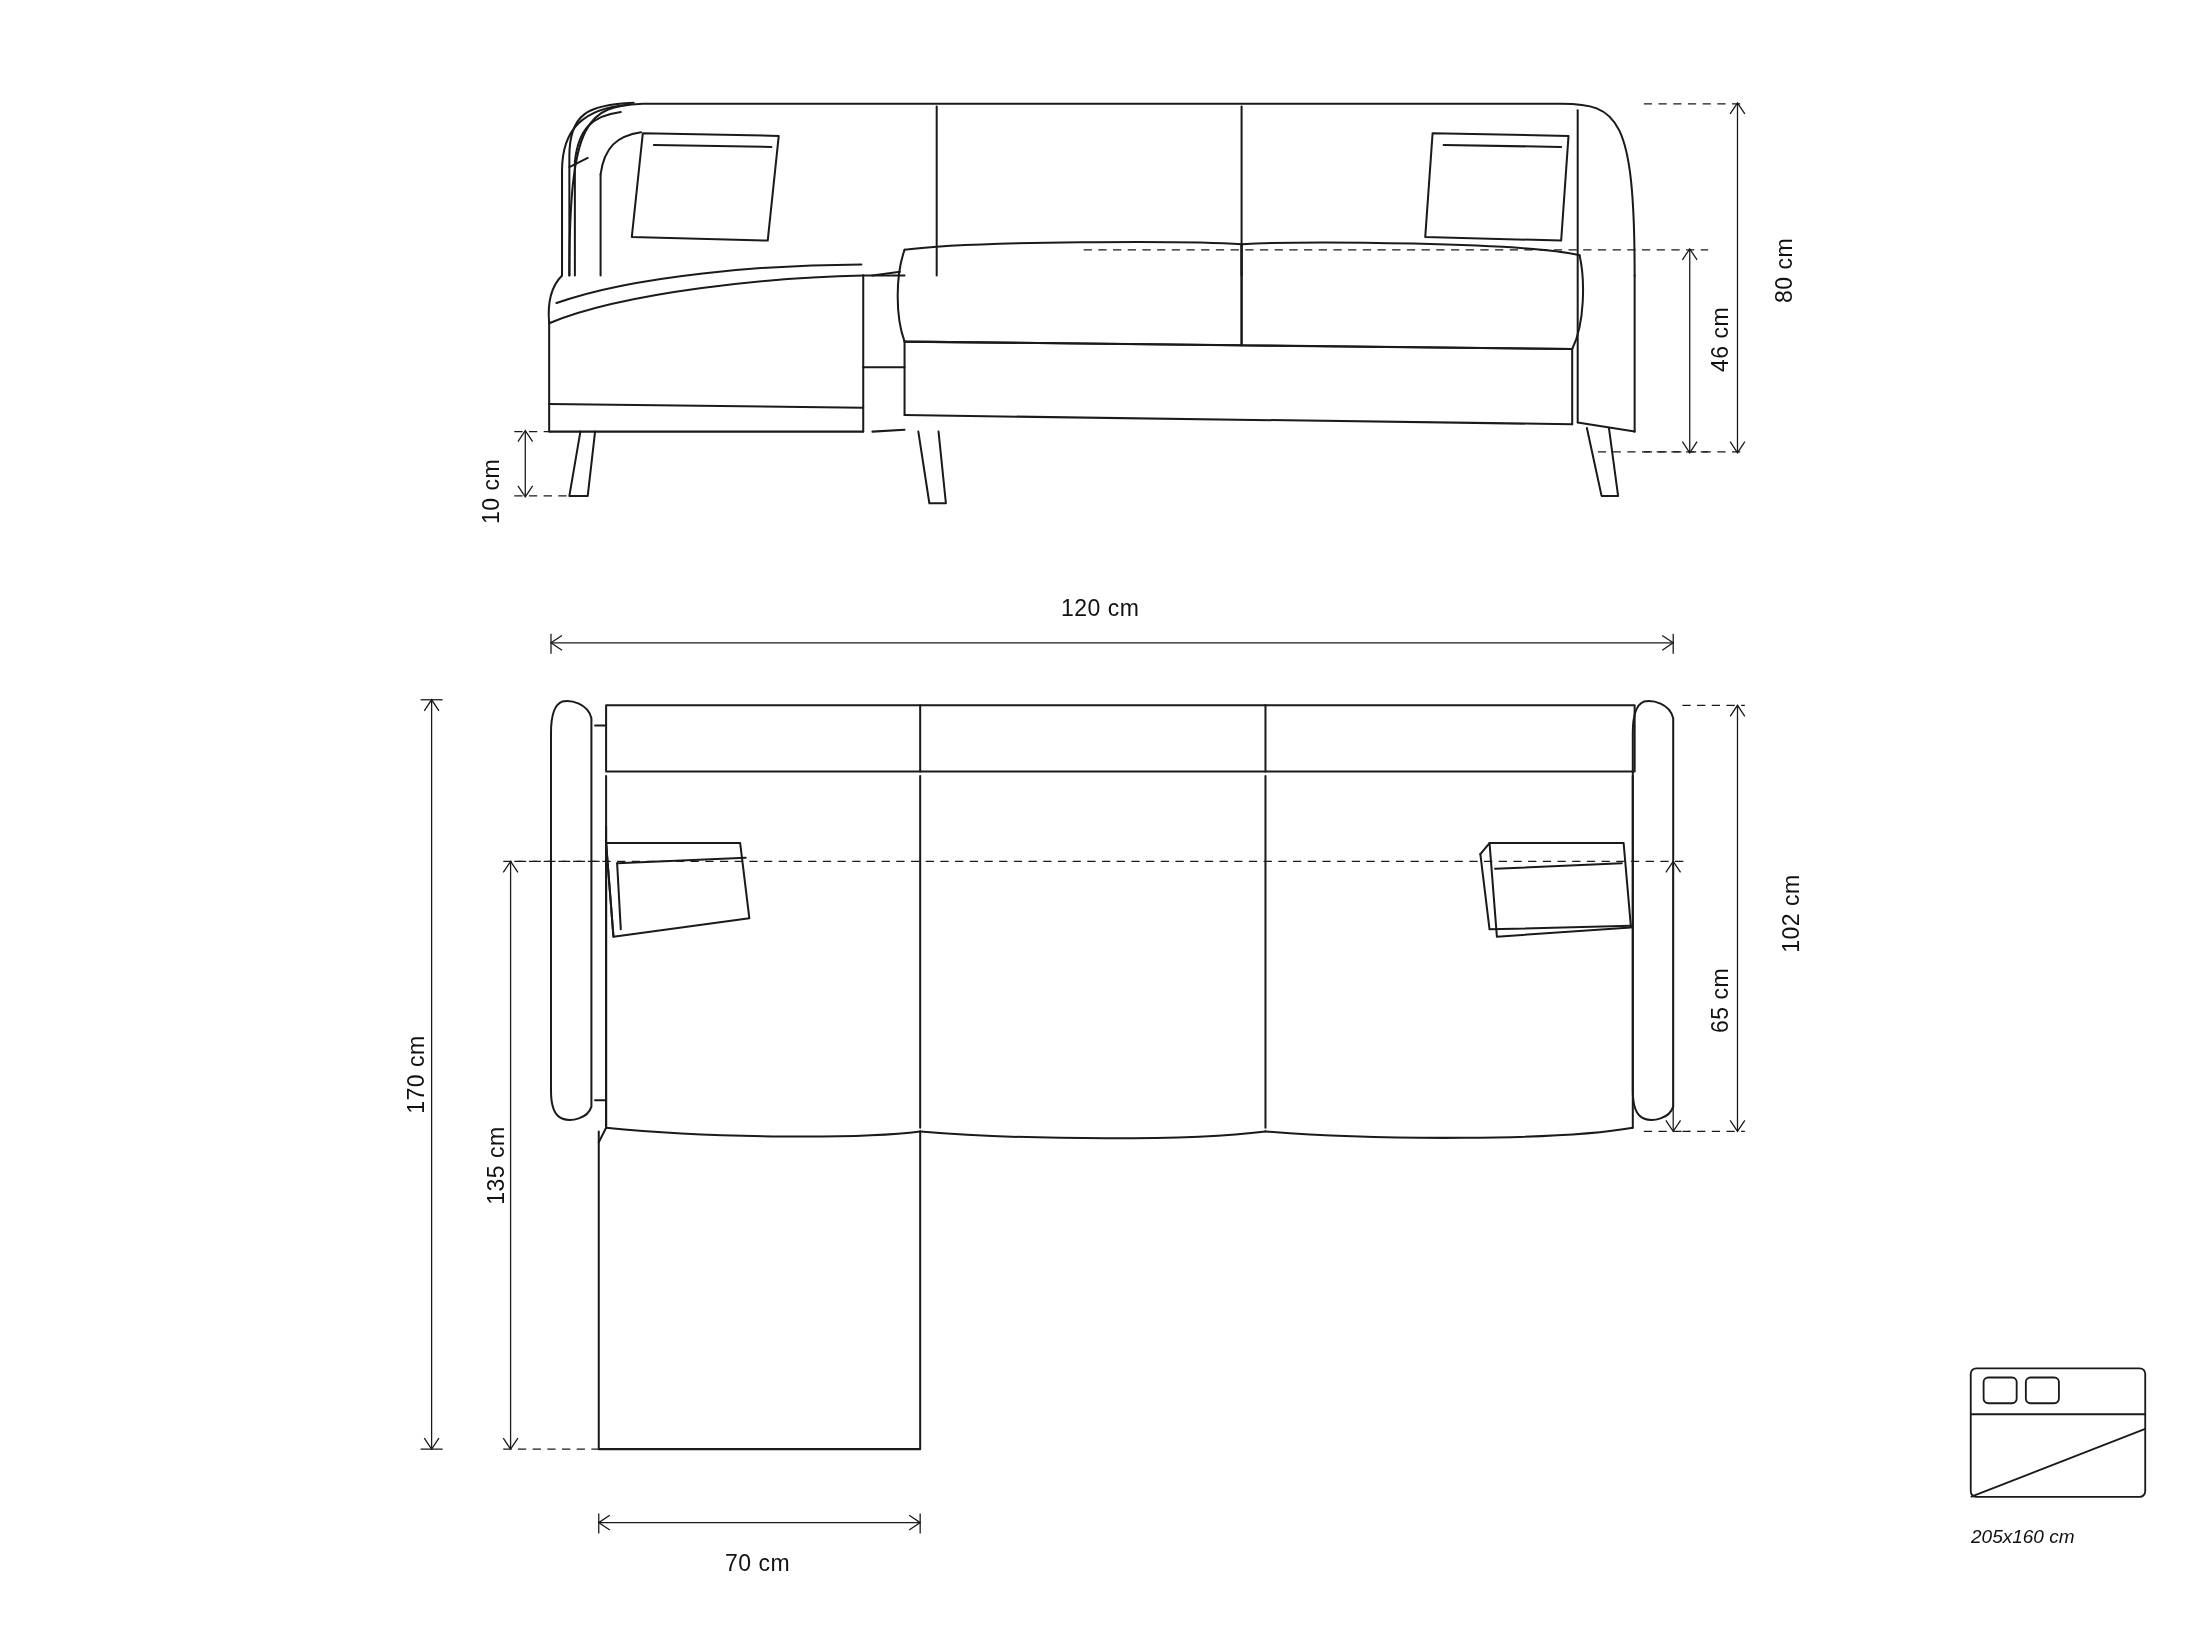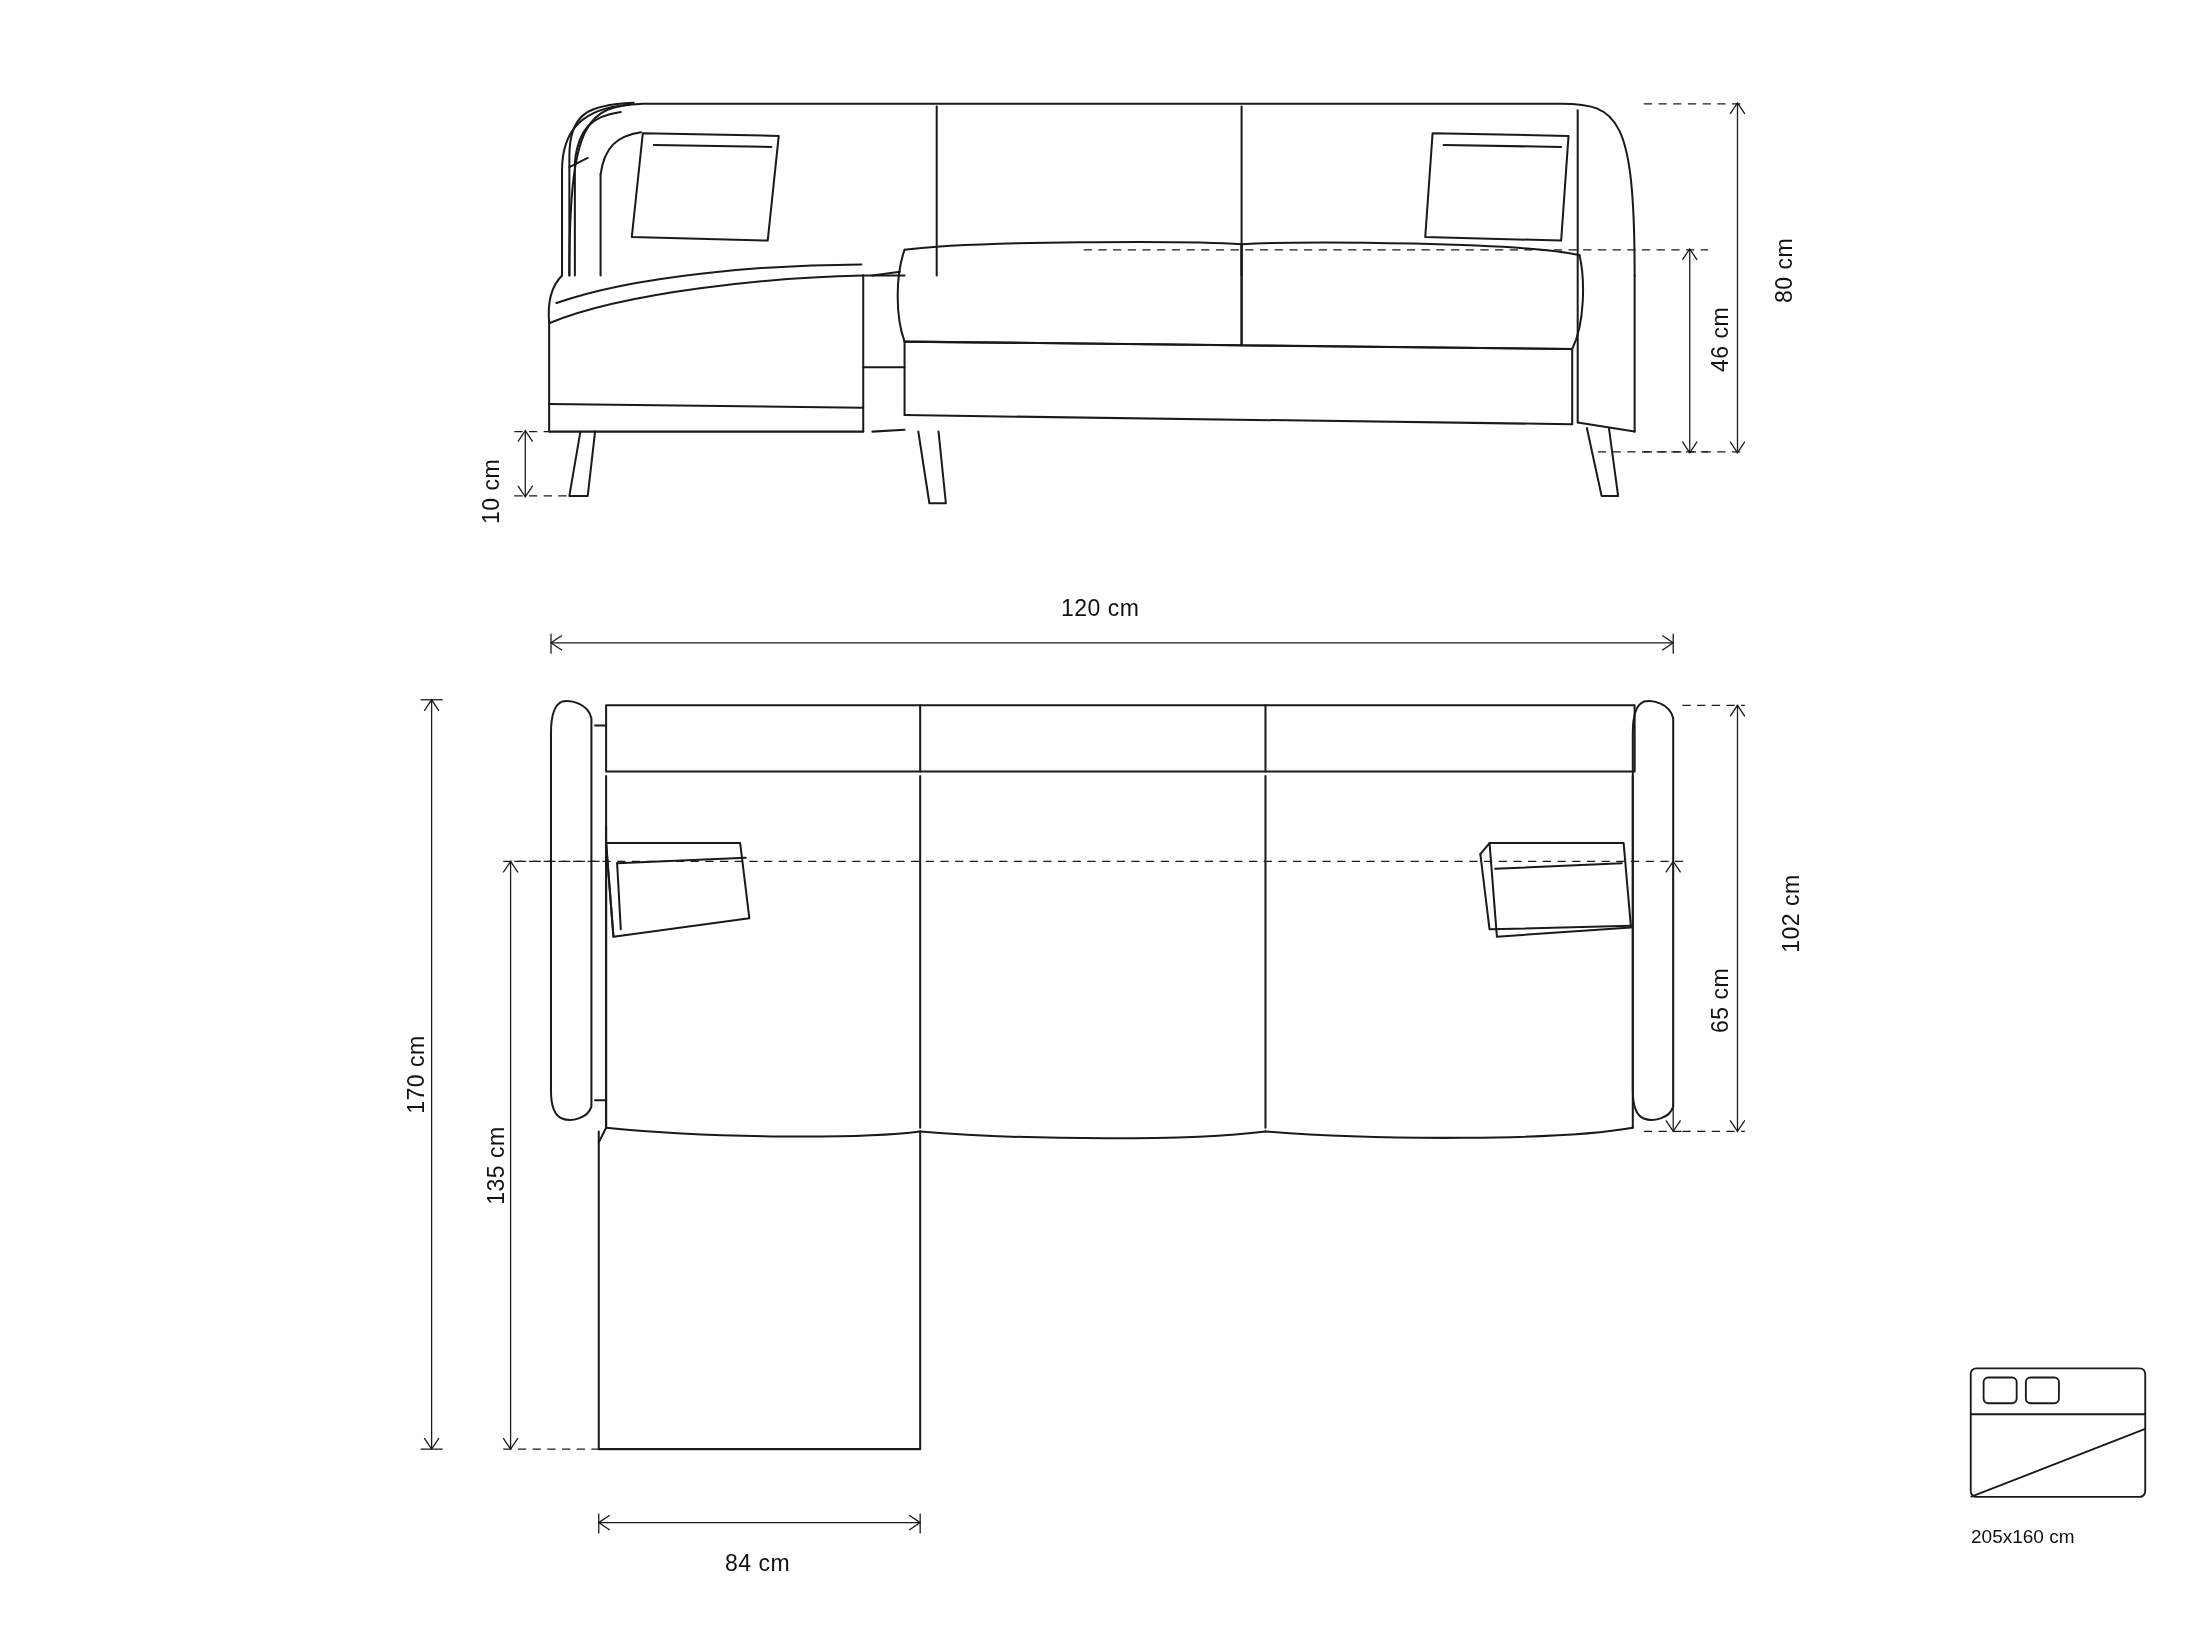--- a/index.html
+++ b/index.html
@@ -233,18 +233,18 @@
   <div class="lbl" style="left: 1061px; top: 595px;">120 cm</div>
 
   <div class="lbl vert" style="left: 377px; top: 1061px;">170 cm</div>
 
   <div class="lbl vert" style="left: 457px; top: 1152px;">135 cm</div>
 
   <div class="lbl vert" style="left: 1752px; top: 900px;">102 cm</div>
 
   <div class="lbl vert" style="left: 1688px; top: 987px;">65 cm</div>
 
-  <div class="lbl" style="left: 725px; top: 1550px;">84 cm</div>
-
-  <div class="bedlabel" style="left: 1971px; top: 1526px;">205x160 cm</div>
+  <div class="lbl" style="left: 725px; top: 1550px;">70 cm</div>
+
+  <div class="bedlabel" style="left: 1971px; top: 1526px; font-style: italic;">205x160 cm</div>
 
 </div>
 
 
 </body></html>

